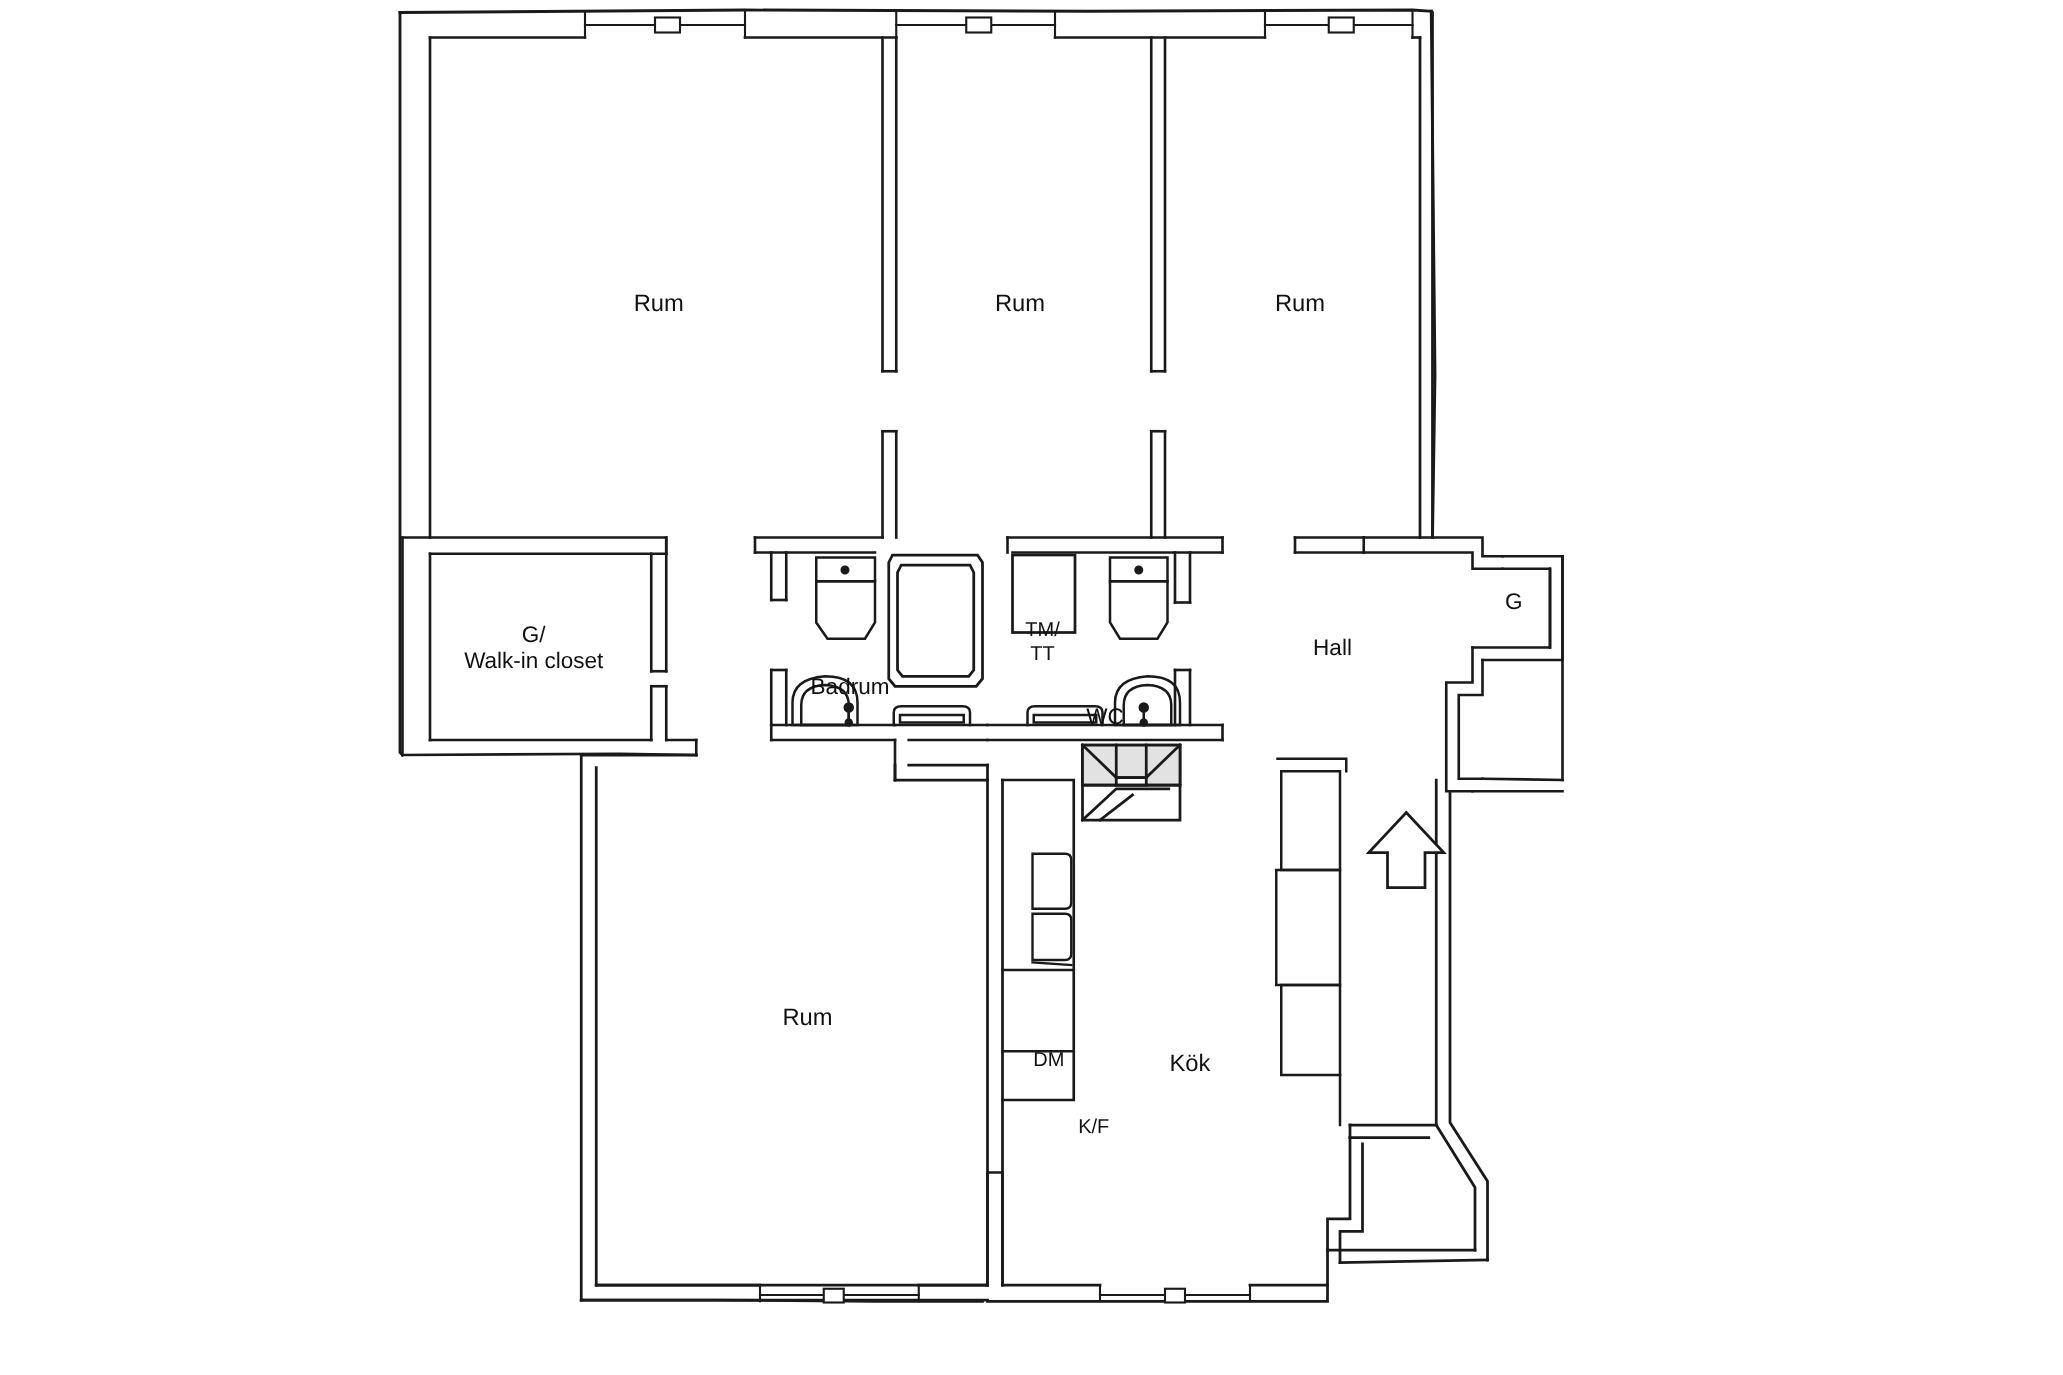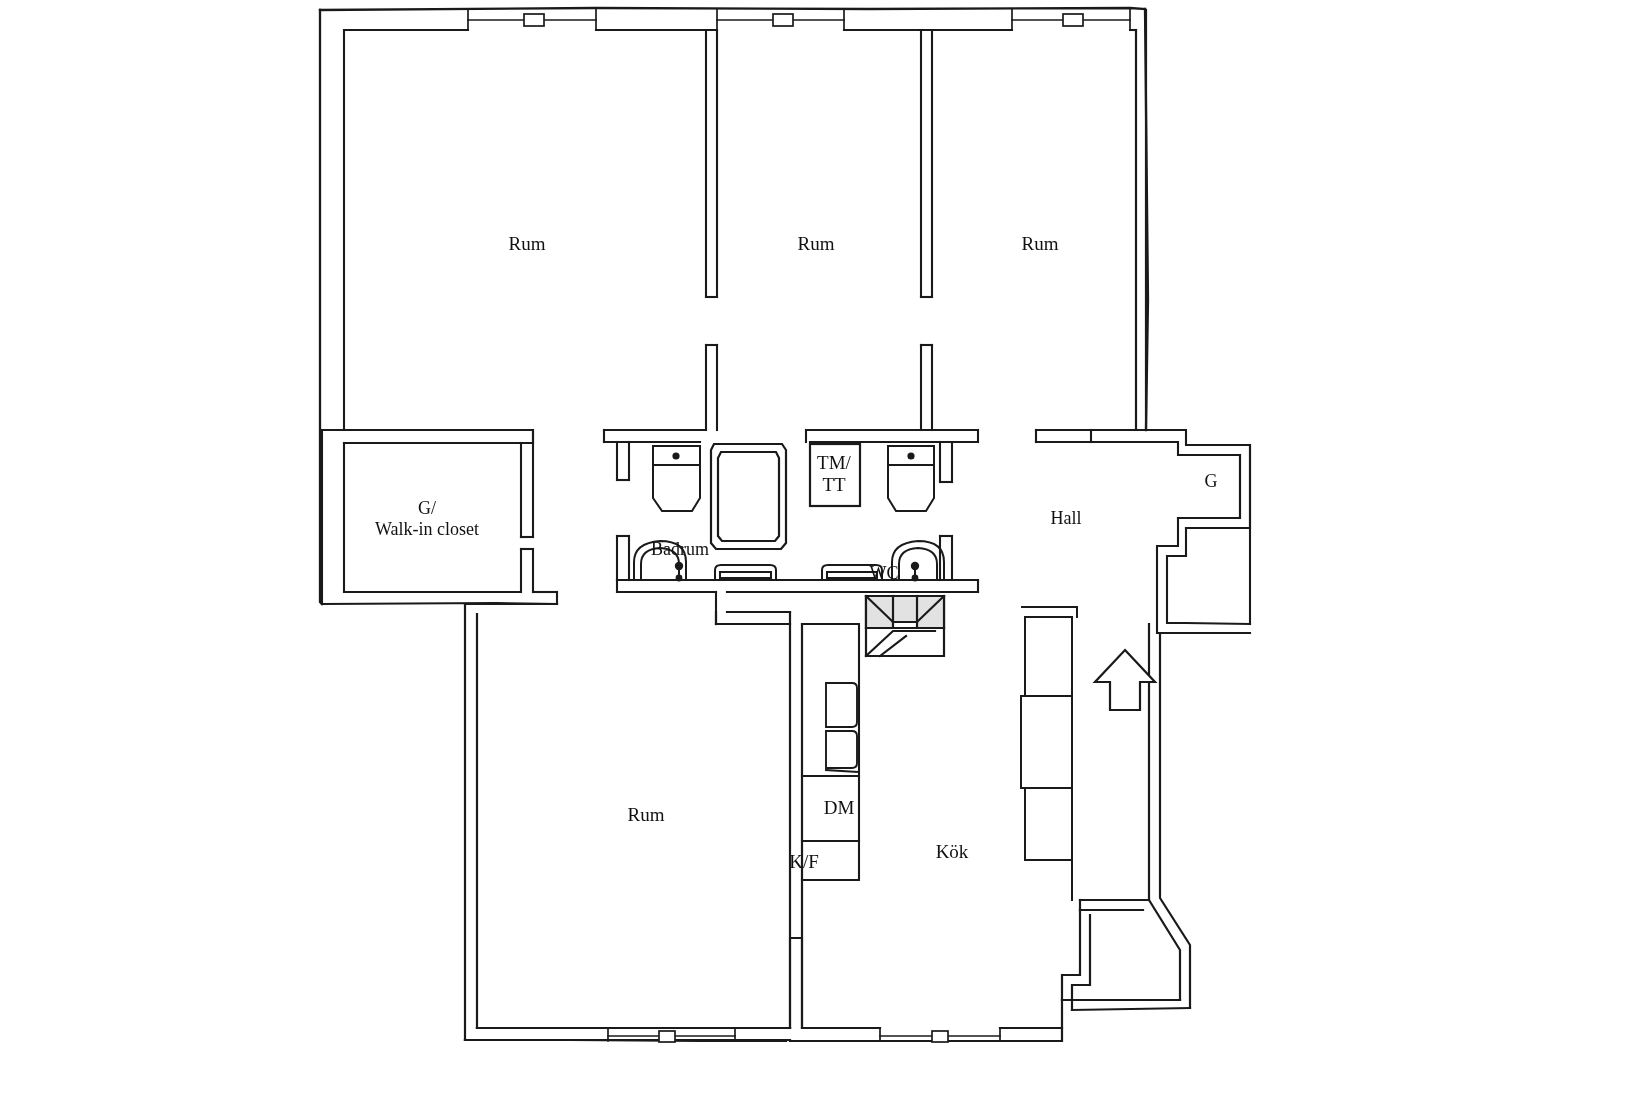--- a/index.html
+++ b/index.html
@@ -23,31 +23,31 @@
   #plan-svg {
     position: absolute;
     left: 0;
     top: 0;
     width: 1650px;
     height: 1100px;
     display: block;
   }
   .room-label {
     position: absolute;
-    font-family: Liberation Serif, serif;
+    font-family: Liberation Sans, sans-serif;
     color: #111111;
     text-align: center;
     line-height: 1.18;
     white-space: pre;
     pointer-events: none;
     transform: translate(-50%, -50%);
   }
   .lbl-lg { font-size: 19px; }
   .lbl-md { font-size: 18px; }
-  .lbl-sm { font-size: 19px; }
+  .lbl-sm { font-size: 16px; margin-top: 41px; }
 </style>
 </head>
 <body>
 
 <div id="plan-root">
 
   <svg id="plan-svg" viewBox="0 0 1650 1100" xmlns="http://www.w3.org/2000/svg">
 
     <rect x="0" y="0" width="1650" height="1100" fill="#ffffff"></rect>
 
@@ -344,15 +344,15 @@
 Walk-in closet</div>
   <div class="room-label lbl-md" style="left:680px; top:530px;margin-top:20px;">Badrum</div>
   <div class="room-label lbl-md" style="left:884px; top:530px;margin-top:44px;">WC</div>
   <div class="room-label lbl-md" style="left:1066px; top:519px;">Hall</div>
   <div class="room-label lbl-md" style="left:1211px; top:482px;">G</div>
   <div class="room-label lbl-sm" style="left:834px; top:474px;">TM/
 TT</div>
   <div class="room-label lbl-lg" style="left:646px; top:815px;">Rum</div>
   <div class="room-label lbl-lg" style="left:952px; top:852px;">Kök</div>
   <div class="room-label lbl-sm" style="left:839px; top:808px;">DM</div>
-  <div class="room-label lbl-sm" style="left:804px; top:862px;">K/F</div>
+  <div class="room-label lbl-sm" style="left:875px; top:862px;">K/F</div>
 
 </div>
 
 </body></html>

